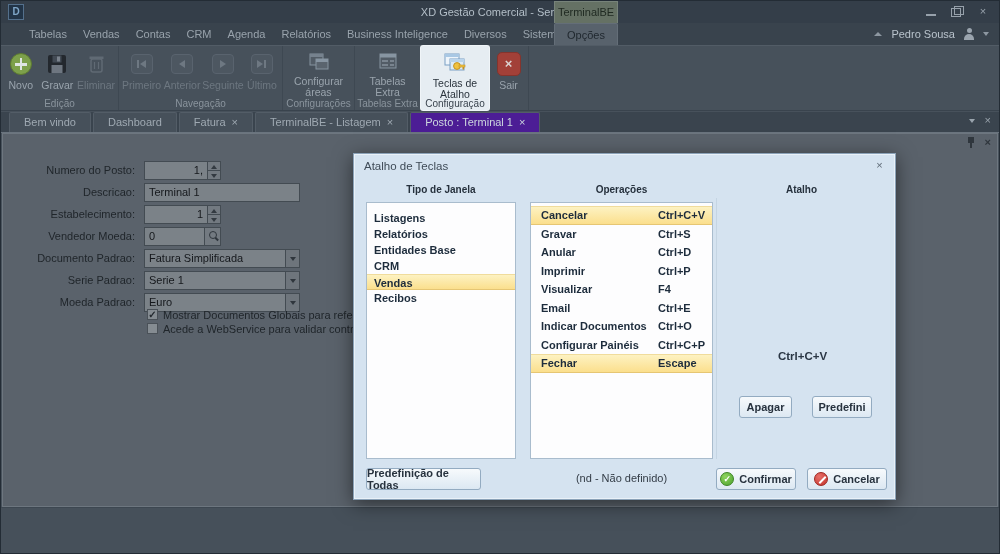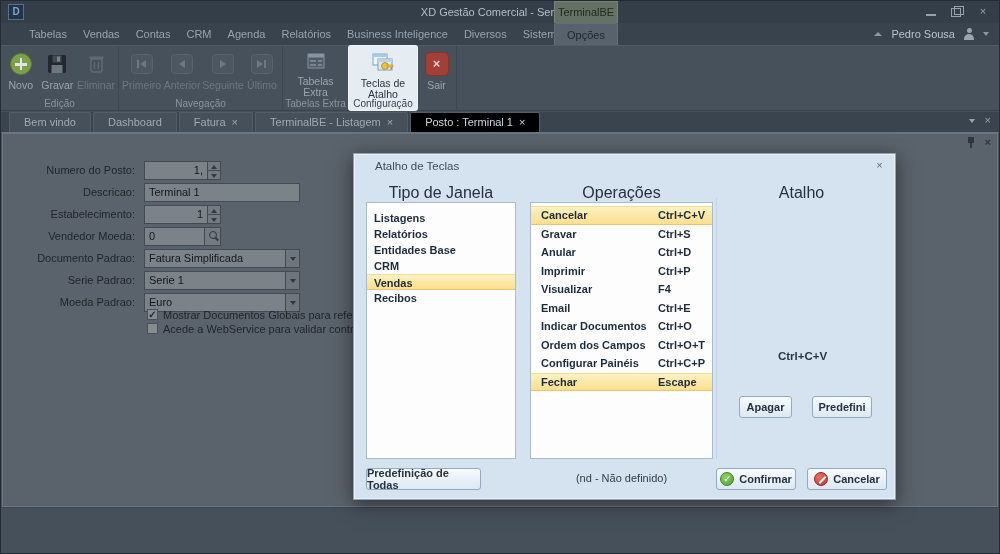--- a/index.html
+++ b/index.html
@@ -69,21 +69,21 @@
   .tri-l { width:0; height:0; border-top:4px solid transparent; border-bottom:4px solid transparent; border-right:6px solid #6e7882; }
   .tri-r { width:0; height:0; border-top:4px solid transparent; border-bottom:4px solid transparent; border-left:6px solid #6e7882; }
   .vbar { width:2px; height:8px; background:#6e7882; }
 
   
   .tabstrip { position:absolute; top:111px; left:0; right:0; height:21px; background:#3a444e;
               border-bottom:1px solid #6a747e; display:flex; align-items:flex-end; padding-left:8px; }
   .dtab { height:20px; line-height:19px; padding:0 14px; font-size:11px; color:#9fa9b2;
           background:#46505a; border:1px solid #535d67; border-bottom:none; margin-right:2px;
           border-radius:2px 2px 0 0; display:flex; align-items:center; gap:6px; white-space:nowrap; }
-  .dtab.active { background:#000000; color:#ccd6de; }
+  .dtab.active { background:#4c1d95; color:#ccd6de; }
   .dtab .tclose { font-size:11px; line-height:11px; color:inherit; }
   .strip-ctrl { position:absolute; right:8px; top:3px; display:flex; gap:10px; align-items:center; }
   .strip-ctrl .caret-down { border-top-color:#9aa4ad; }
   .strip-ctrl .xg { color:#9aa4ad; font-size:11px; line-height:11px; }
 
   
   .content { position:absolute; top:132px; left:0; right:0; bottom:0; background:#48525c; }
   .panel { position:absolute; top:0; left:1px; right:1px; height:374px; background:#5a626b;
            border:1px solid #6d767f; }
   .panel-ctrl { position:absolute; right:6px; top:2px; display:flex; gap:9px; align-items:center; }
@@ -117,24 +117,24 @@
   .cbrow { position:absolute; left:144px; height:13px; display:flex; align-items:center; gap:5px; }
   .cbox { width:11px; height:11px; background:#858c92; border:1px solid #4a5158; font-size:10px;
           font-weight:bold; color:#23292f; line-height:9px; text-align:center; }
   .cblabel { font-size:11px; color:#20262b; white-space:nowrap; }
 
   
   .dialog { position:absolute; left:352px; top:152px; width:543px; height:347px; background:#d5e3f0;
             border:1px solid #8ba2b8; box-shadow:0 4px 18px rgba(0,0,0,.5), inset 0 0 0 1px #e9f1f8;
             z-index:10; }
   .dlg-title { position:absolute; top:0; left:0; right:0; height:24px; line-height:24px;
-               padding-left:21px; font-size:11.5px; color:#3f4b57; }
+               padding-left:10px; font-size:11.5px; color:#3f4b57; }
   .dlg-close { position:absolute; right:8px; top:5px; width:15px; height:14px; text-align:center;
                line-height:13px; font-size:11px; color:#5f6b77; }
-  .col-head { position:absolute; top:30px; text-align:center; font-size:16px; font-weight:normal; color:#26313d; }
+  .col-head { position:absolute; top:30px; text-align:center; font-size:10px; font-weight:bold; color:#26313d; }
   .h-tipo { left:12px; width:150px; }
   .h-oper { left:176px; width:183px; }
   .h-atalho { left:362px; width:171px; }
 
   .listbox { position:absolute; top:48px; background:#fdfdfe; border:1px solid #a9bccd; }
   .lb-tipo { left:12px; width:150px; height:257px; padding-top:7px; }
   .lb-oper { left:176px; width:183px; height:257px; padding-top:3px; }
   .wt-item { height:16px; line-height:16px; padding-left:7px; font-size:11px; font-weight:bold; color:#1d2c3c; }
   .wt-item.sel { background:linear-gradient(#fdf2c2,#fbdf8d); border-top:1px solid #f0dc9c;
                  border-bottom:1px solid #e6c673; }
@@ -271,20 +271,34 @@
             <div class="navic">
               <div class="tri-r"></div>
               <div class="vbar"></div>
             </div>
           </div>
         <span>Último</span>
       </div>
       <div class="rgroup-label">Navegação</div>
     </div>
 
+    <div class="rgroup" style="width:72px">
+      <div class="rbtn" style="width:66px">
+        <div class="ric">
+          <svg width="24" height="22">
+            <rect x="3" y="3" width="13" height="11" fill="#525c66" stroke="#8694a0" stroke-width="1"></rect>
+            <rect x="3" y="3" width="13" height="3" fill="#76828e"></rect>
+            <rect x="9" y="8" width="12" height="10" fill="#5a646e" stroke="#8694a0" stroke-width="1"></rect>
+            <rect x="9" y="8" width="12" height="3" fill="#8795a2"></rect>
+          </svg>
+        </div>
+        <span>Configurar áreas</span>
+      </div>
+      <div class="rgroup-label">Configurações</div>
+    </div>
 
     <div class="rgroup" style="width:66px">
       <div class="rbtn" style="width:58px">
         <div class="ric">
           <svg width="24" height="22">
             <rect x="4" y="3" width="16" height="14" fill="#525c66" stroke="#8694a0" stroke-width="1"></rect>
             <rect x="4" y="3" width="16" height="3.5" fill="#8795a2"></rect>
             <rect x="6" y="9" width="6" height="2" fill="#79848f"></rect>
             <rect x="6" y="13" width="6" height="2" fill="#79848f"></rect>
             <rect x="14" y="9" width="4" height="2" fill="#79848f"></rect>
@@ -469,24 +483,20 @@
       </div>
       <div class="op-row">
         <span class="op-name">Email</span>
         <span class="op-key">Ctrl+E</span>
       </div>
       <div class="op-row">
         <span class="op-name">Indicar Documentos</span>
         <span class="op-key">Ctrl+O</span>
       </div>
       <div class="op-row">
-        <span class="op-name">Ordem dos Campos</span>
-        <span class="op-key">Ctrl+O+T</span>
-      </div>
-      <div class="op-row">
         <span class="op-name">Configurar Painéis</span>
         <span class="op-key">Ctrl+C+P</span>
       </div>
       <div class="op-row sel">
         <span class="op-name">Fechar</span>
         <span class="op-key">Escape</span>
       </div>
     </div>
 
     <div class="atalho-panel">

